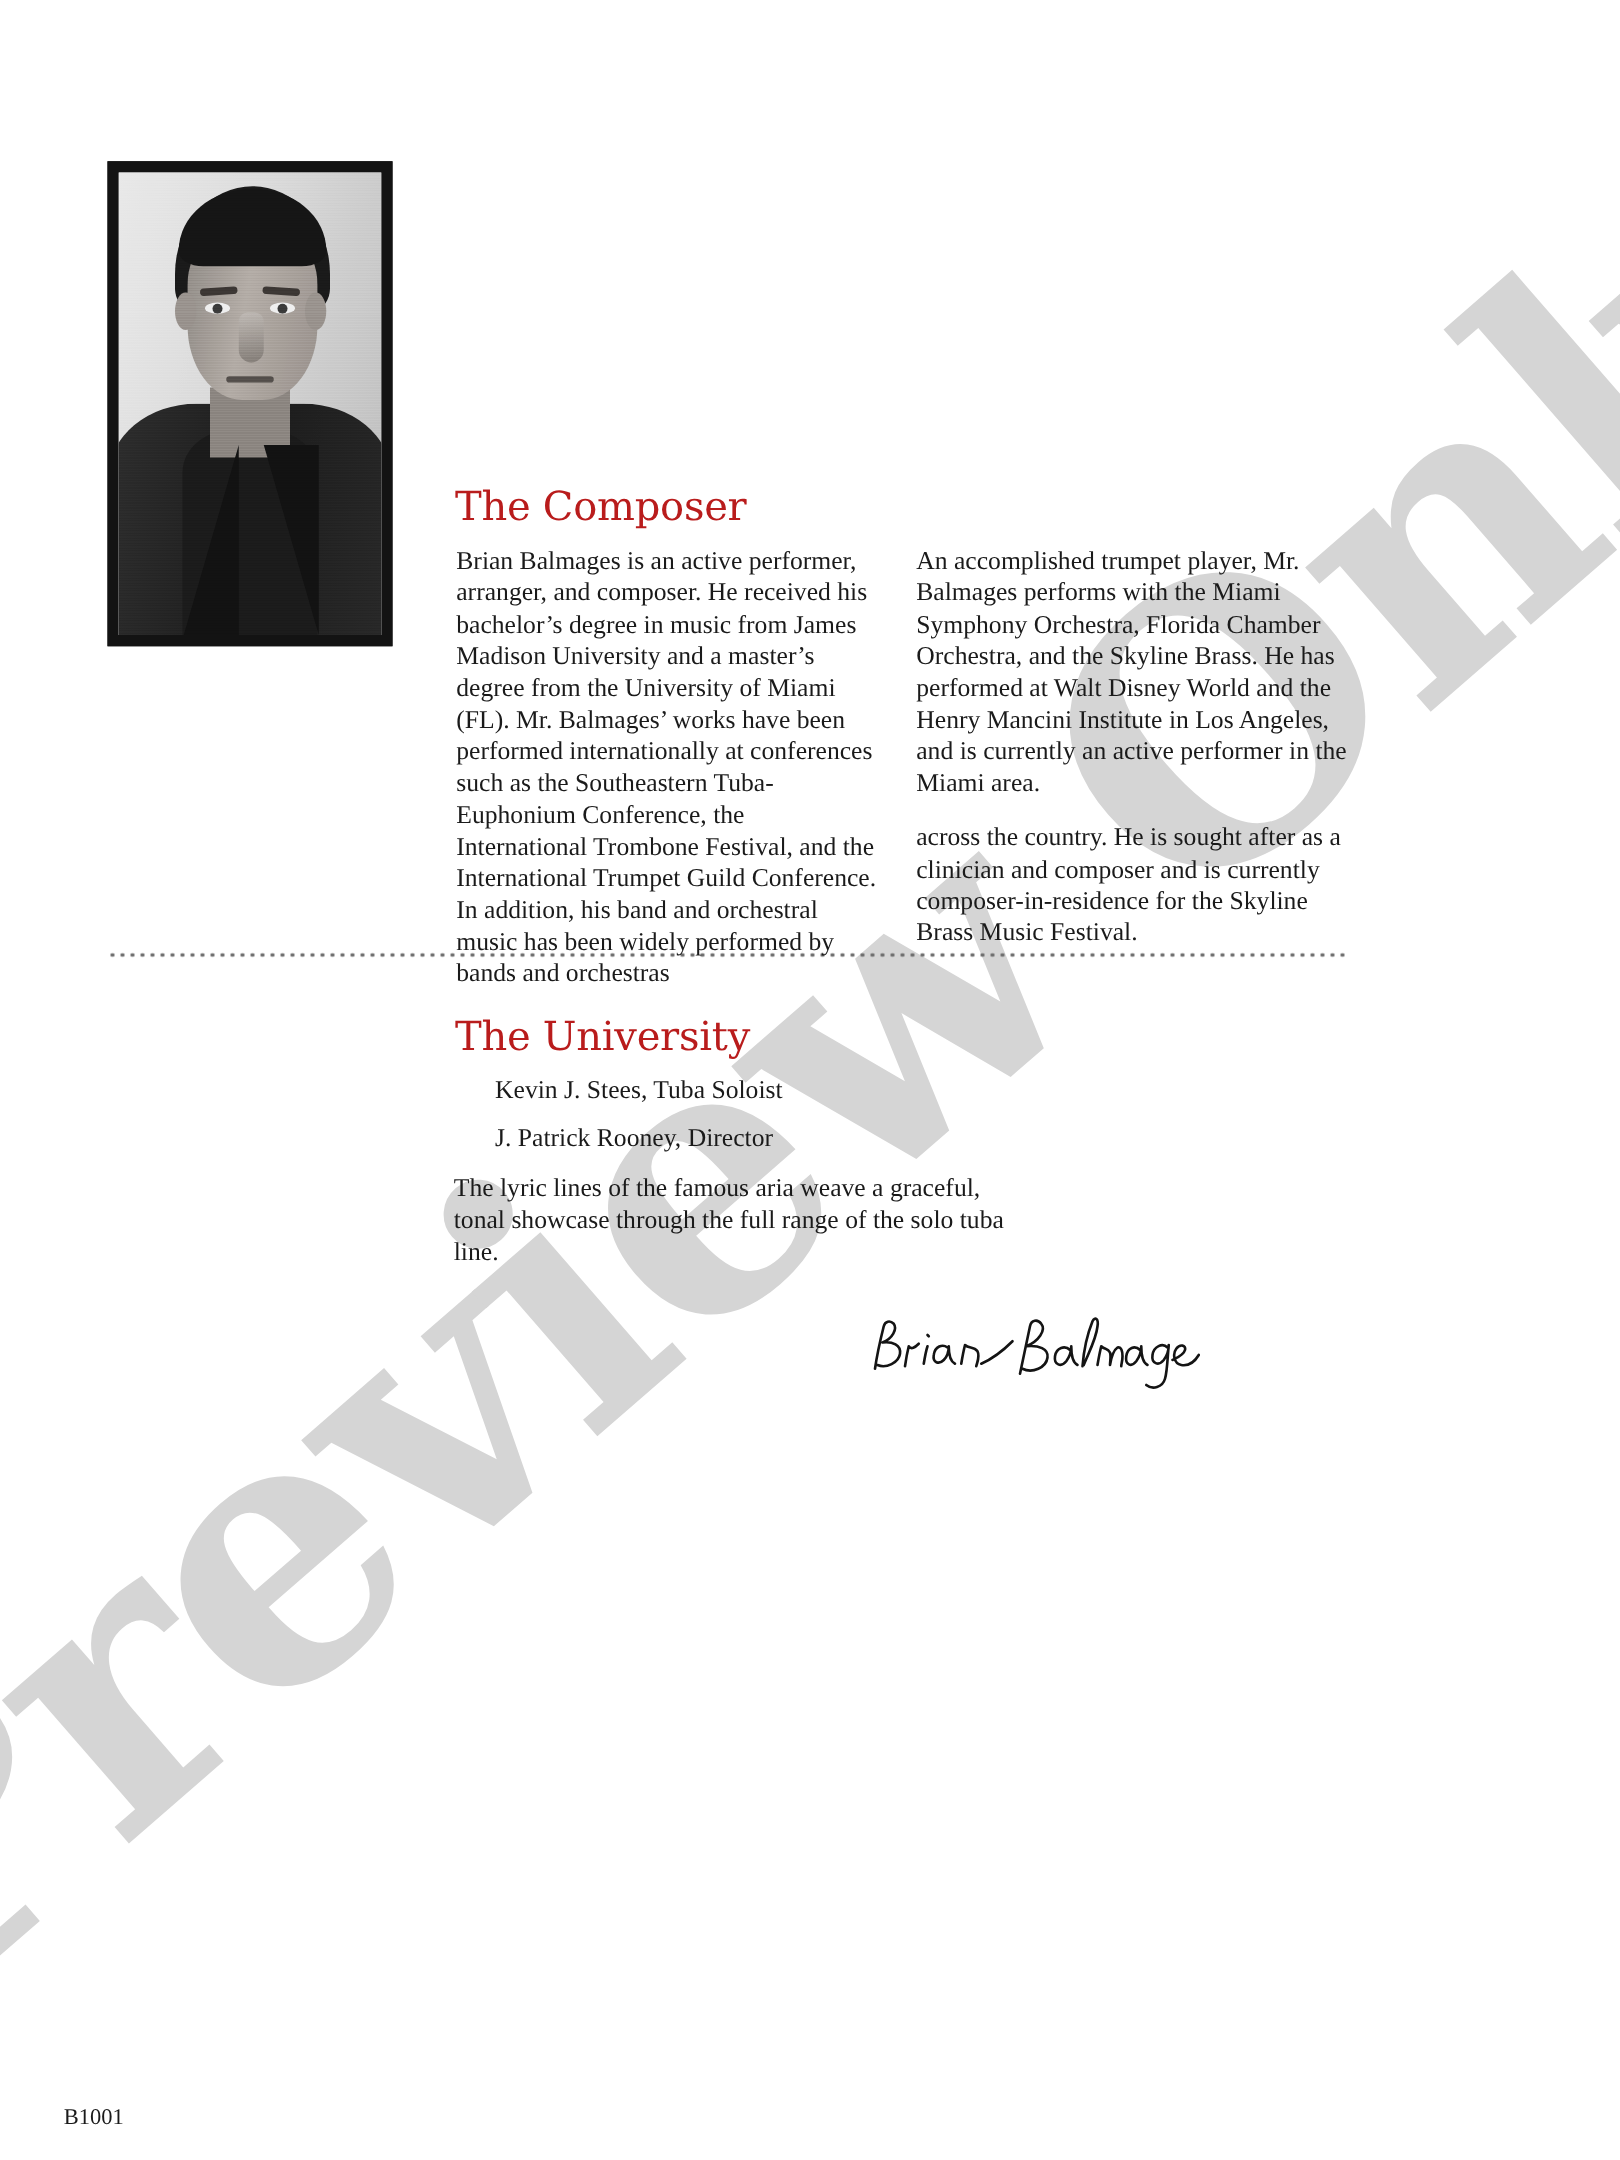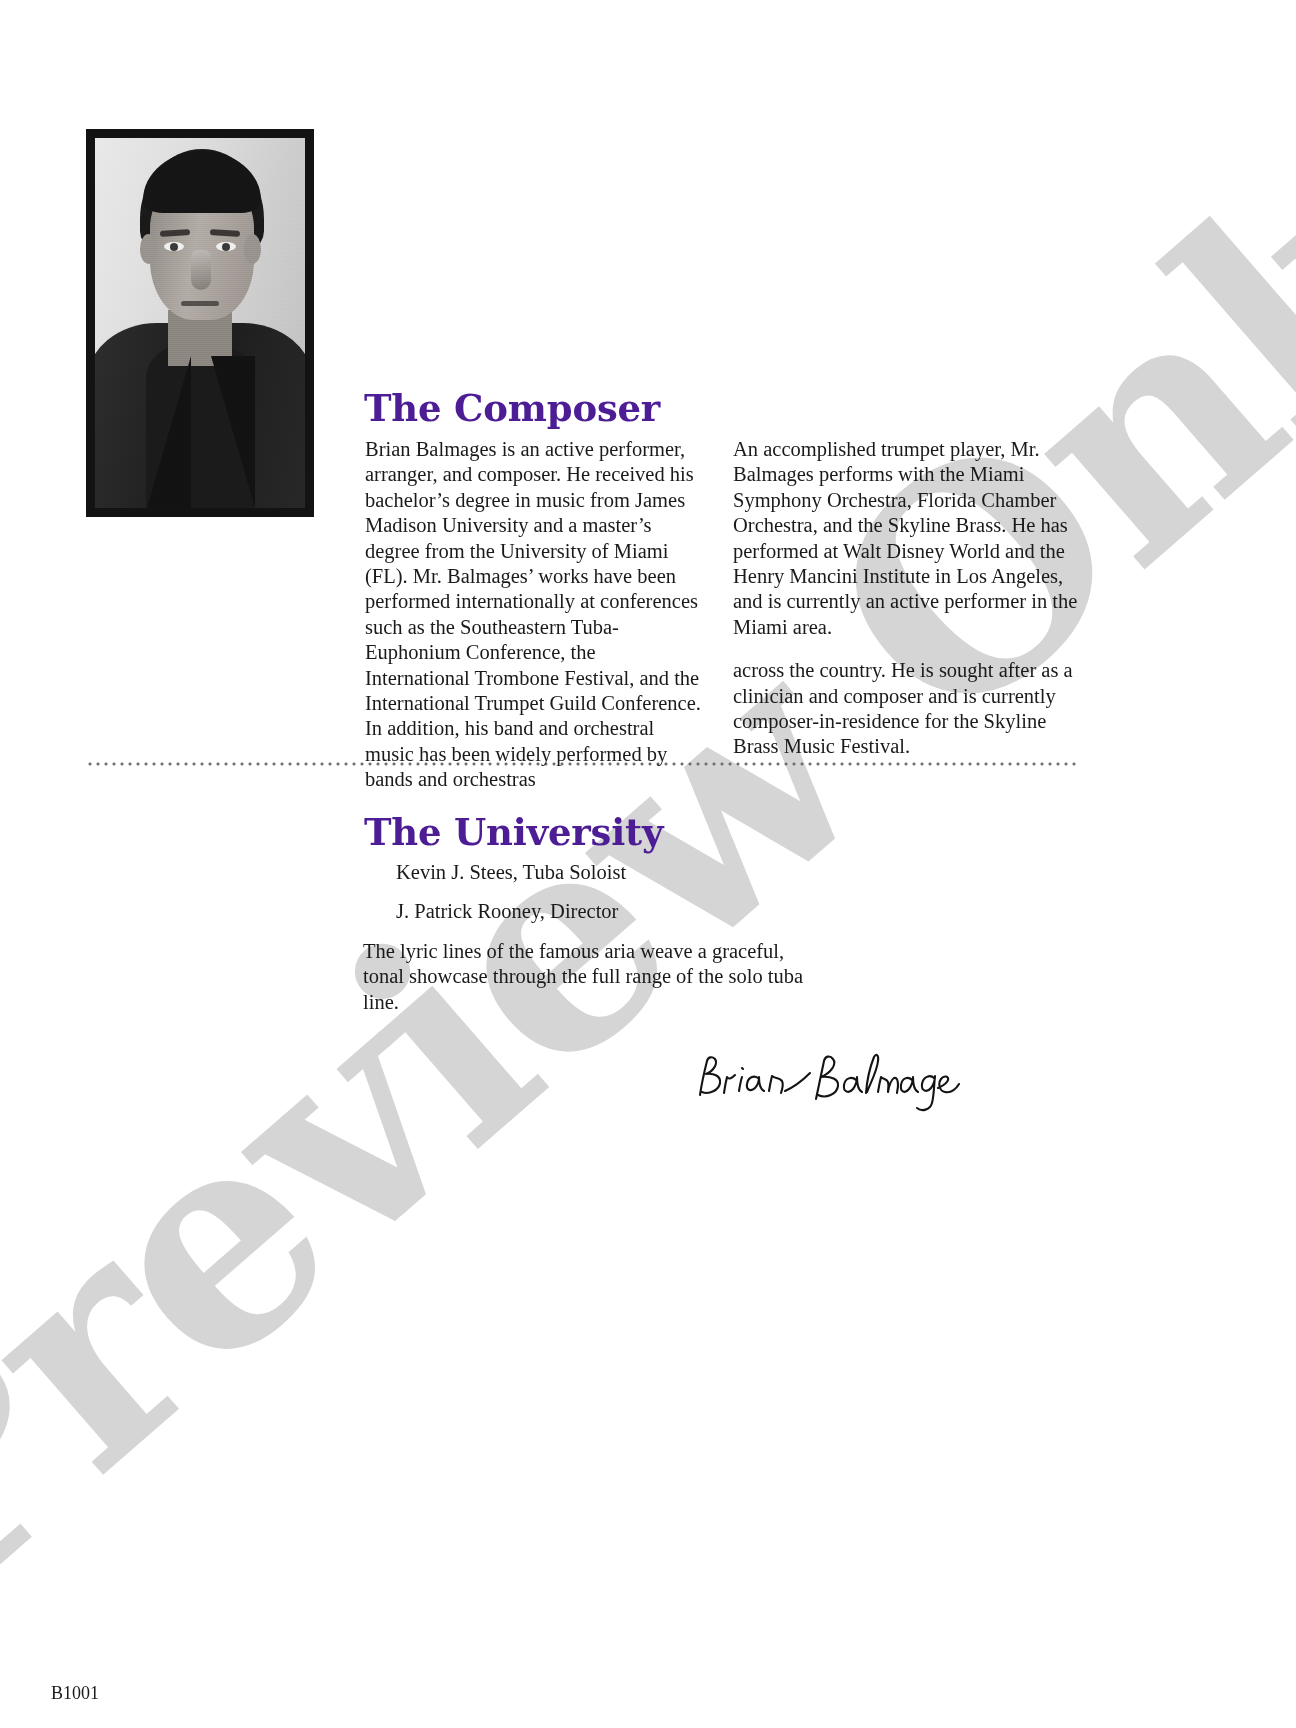--- a/index.html
+++ b/index.html
@@ -212,24 +212,24 @@
     inset: 0;
     background-image:
       repeating-linear-gradient(0deg, rgba(255,255,255,0.035) 0 1px, rgba(0,0,0,0.035) 1px 2px);
     mix-blend-mode: overlay;
   }
 
   
   .section-title {
     position: absolute;
     font-family: "DejaVu Serif", "Liberation Serif", serif;
-    font-weight: bold;
-    font-size: 37px;
+    font-weight: normal;
+    font-size: 32px;
     letter-spacing: -0.2px;
-    color: #4c1d95;
+    color: #b91c1c;
     z-index: 10;
   }
   #composer-title { left: 364px; top: 386px; }
   #arrangement-title { left: 364px; top: 810px; }
 
   .body-col {
     position: absolute;
     font-family: "Liberation Serif", "DejaVu Serif", serif;
     font-size: 20.5px;
     line-height: 25.4px;

